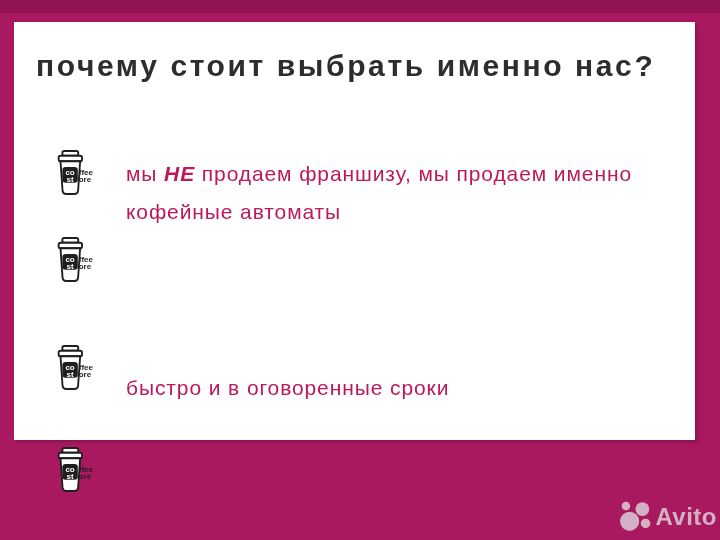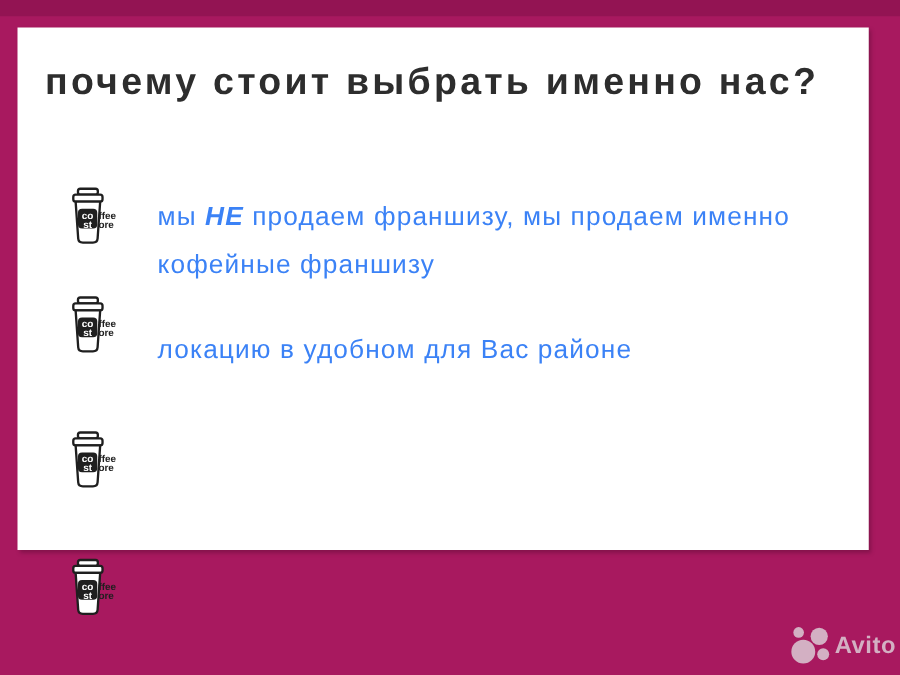--- a/index.html
+++ b/index.html
@@ -35,35 +35,35 @@
     min-height:78px;
   }
   .row.r1{top:93px;}
   .row.r2{top:199px;}
   .row.r3{top:307px;}
   .row.r4{top:409px;}
   .logo-box{flex:0 0 56px;display:flex;align-items:flex-start;justify-content:center;}
   .btext{
     font-size:21px;line-height:38px;
     letter-spacing:0.9px;
-    color:#3b82f6;
+    color:#be185d;
     margin-top:40px;
   }
   .em-it{font-style:italic;font-weight:600;}
   .line-it{font-style:italic;font-weight:600;letter-spacing:1.2px;}
   .cup-svg text{font-family:"Liberation Sans", sans-serif;font-weight:bold;font-size:8.5px;}
   .watermark{
     position:absolute;right:3px;bottom:7px;
     display:flex;align-items:center;gap:2px;
     opacity:0.82;
     z-index:5;
   }
   .watermark .wm-label{
     color:#ddd2d9;
-    font-size:19px;font-weight:bold;letter-spacing:0.5px;
+    font-size:24px;font-weight:bold;letter-spacing:0.5px;
     line-height:33px;
   }
 </style>
 </head>
 <body>
 
 <div class="stage">
   <div class="top-shade"></div>
 
   <div class="card">
@@ -77,56 +77,56 @@
           <path d="M15.5,12.5 h21 l-2.2,31.5 c-0.15,2.2 -1.8,3.5 -4,3.5 h-8.6 c-2.2,0 -3.85,-1.3 -4,-3.5 Z" fill="#fff" stroke="#1f1f1f" stroke-width="2"></path>
           <rect x="17.5" y="18.5" width="16.5" height="17" rx="3.5" fill="#1f1f1f"></rect>
           <text x="25.7" y="27" text-anchor="middle" fill="#ffffff">co</text>
           <text x="25.7" y="34.8" text-anchor="middle" fill="#ffffff">st</text>
           <text x="35" y="27" fill="#1f1f1f">ffee</text>
           <text x="35" y="34.8" fill="#1f1f1f">ore</text>
         </svg>
       </div>
       <div class="btext">
         <div><span>мы </span><span class="em-it">НЕ</span><span> продаем франшизу, мы продаем именно</span></div>
-        <div>кофейные франшизу</div>
+        <div>кофейные автоматы</div>
       </div>
     </div>
 
     <div class="row r2">
       <div class="logo-box">
         <svg class="cup-svg" width="58" height="48" viewBox="0 0 62 50">
           <rect x="17.5" y="1.5" width="17" height="5" rx="2" fill="#fff" stroke="#1f1f1f" stroke-width="2"></rect>
           <rect x="13.5" y="6.5" width="25" height="6" rx="2" fill="#fff" stroke="#1f1f1f" stroke-width="2"></rect>
           <path d="M15.5,12.5 h21 l-2.2,31.5 c-0.15,2.2 -1.8,3.5 -4,3.5 h-8.6 c-2.2,0 -3.85,-1.3 -4,-3.5 Z" fill="#fff" stroke="#1f1f1f" stroke-width="2"></path>
           <rect x="17.5" y="18.5" width="16.5" height="17" rx="3.5" fill="#1f1f1f"></rect>
           <text x="25.7" y="27" text-anchor="middle" fill="#ffffff">co</text>
           <text x="25.7" y="34.8" text-anchor="middle" fill="#ffffff">st</text>
           <text x="35" y="27" fill="#1f1f1f">ffee</text>
           <text x="35" y="34.8" fill="#1f1f1f">ore</text>
         </svg>
       </div>
       <div class="btext">
-        <div>локацию в удобном для Вас районе</div>
       </div>
     </div>
 
     <div class="row r3">
       <div class="logo-box">
         <svg class="cup-svg" width="58" height="48" viewBox="0 0 62 50">
           <rect x="17.5" y="1.5" width="17" height="5" rx="2" fill="#fff" stroke="#1f1f1f" stroke-width="2"></rect>
           <rect x="13.5" y="6.5" width="25" height="6" rx="2" fill="#fff" stroke="#1f1f1f" stroke-width="2"></rect>
           <path d="M15.5,12.5 h21 l-2.2,31.5 c-0.15,2.2 -1.8,3.5 -4,3.5 h-8.6 c-2.2,0 -3.85,-1.3 -4,-3.5 Z" fill="#fff" stroke="#1f1f1f" stroke-width="2"></path>
           <rect x="17.5" y="18.5" width="16.5" height="17" rx="3.5" fill="#1f1f1f"></rect>
           <text x="25.7" y="27" text-anchor="middle" fill="#ffffff">co</text>
           <text x="25.7" y="34.8" text-anchor="middle" fill="#ffffff">st</text>
           <text x="35" y="27" fill="#1f1f1f">ffee</text>
           <text x="35" y="34.8" fill="#1f1f1f">ore</text>
         </svg>
       </div>
       <div class="btext">
+        <div>быстро и в оговоренные сроки</div>
       </div>
     </div>
 
     <div class="row r4">
       <div class="logo-box">
         <svg class="cup-svg" width="58" height="48" viewBox="0 0 62 50">
           <rect x="17.5" y="1.5" width="17" height="5" rx="2" fill="#fff" stroke="#1f1f1f" stroke-width="2"></rect>
           <rect x="13.5" y="6.5" width="25" height="6" rx="2" fill="#fff" stroke="#1f1f1f" stroke-width="2"></rect>
           <path d="M15.5,12.5 h21 l-2.2,31.5 c-0.15,2.2 -1.8,3.5 -4,3.5 h-8.6 c-2.2,0 -3.85,-1.3 -4,-3.5 Z" fill="#fff" stroke="#1f1f1f" stroke-width="2"></path>
           <rect x="17.5" y="18.5" width="16.5" height="17" rx="3.5" fill="#1f1f1f"></rect>

